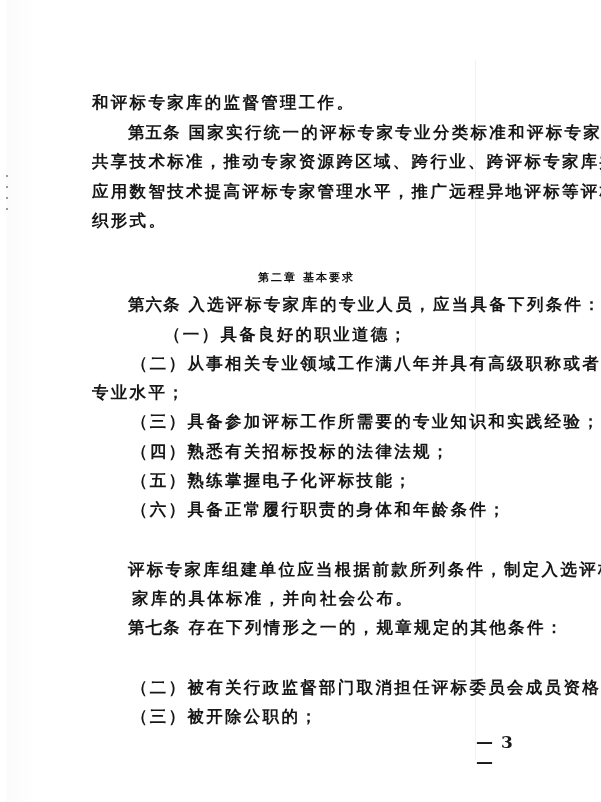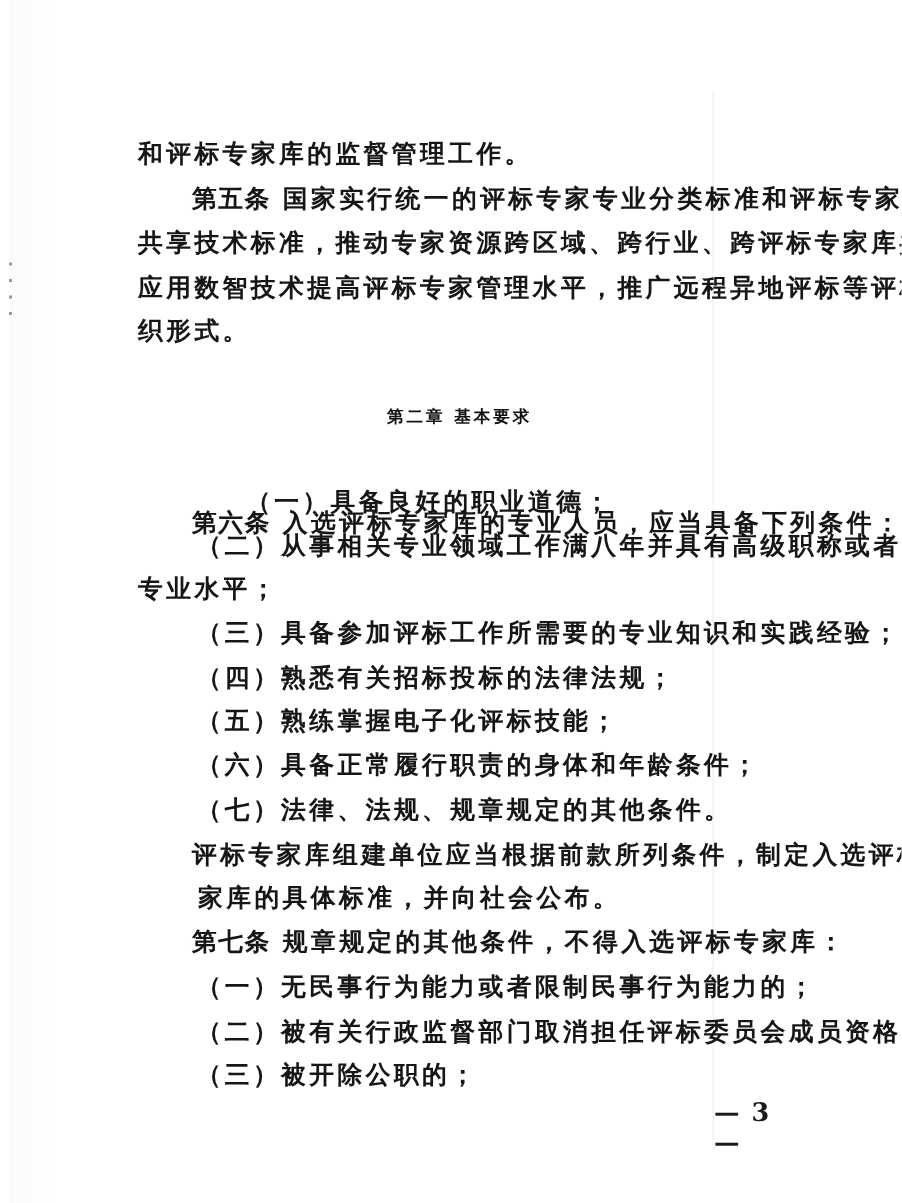--- a/index.html
+++ b/index.html
@@ -93,32 +93,30 @@
 
   <div class="line" style="top:93px;">和评标专家库的监督管理工作。</div>
 
   <div class="line indent" style="top:123px;"><span class="article-no">第五条</span><span>国家实行统一的评标专家专业分类标准和评标专家库</span></div>
   <div class="line" style="top:152px;">共享技术标准，推动专家资源跨区域、跨行业、跨评标专家库共享，</div>
   <div class="line" style="top:182px;">应用数智技术提高评标专家管理水平，推广远程异地评标等评标组</div>
   <div class="line" style="top:211px;">织形式。</div>
 
   <div class="heading" style="top:268px;">第二章  基本要求</div>
 
-  <div class="line indent" style="top:295px;margin-top:44px;"><span class="article-no">第六条</span><span>入选评标专家库的专业人员，应当具备下列条件：</span></div>
+  <div class="line indent" style="top:295px;"><span class="article-no">第六条</span><span>入选评标专家库的专业人员，应当具备下列条件：</span></div>
   <div class="line item" style="top:325px;margin-left:33px;">（一）具备良好的职业道德；</div>
   <div class="line item" style="top:354px;">（二）从事相关专业领域工作满八年并具有高级职称或者同等</div>
   <div class="line" style="top:383px;">专业水平；</div>
   <div class="line item" style="top:412px;">（三）具备参加评标工作所需要的专业知识和实践经验；</div>
   <div class="line item" style="top:442px;">（四）熟悉有关招标投标的法律法规；</div>
   <div class="line item" style="top:471px;">（五）熟练掌握电子化评标技能；</div>
   <div class="line item" style="top:500px;">（六）具备正常履行职责的身体和年龄条件；</div>
-  <div class="line item" style="top:530px;">（七）法律、法规、规章规定的其他条件。</div>
 
   <div class="line indent" style="top:560px;">评标专家库组建单位应当根据前款所列条件，制定入选评标专</div>
   <div class="line" style="top:589px;margin-left:40px;">家库的具体标准，并向社会公布。</div>
 
-  <div class="line indent" style="top:618px;"><span class="article-no">第七条</span><span>规章规定的其他条件，不得入选评标专家库：</span></div>
-  <div class="line item" style="top:648px;">（一）无民事行为能力或者限制民事行为能力的；</div>
+  <div class="line indent" style="top:618px;"><span class="article-no">第七条</span><span>存在下列情形之一的，规章规定的其他条件：</span></div>
   <div class="line item" style="top:678px;">（二）被有关行政监督部门取消担任评标委员会成员资格的；</div>
   <div class="line item" style="top:707px;">（三）被开除公职的；</div>
 
   <div class="page-number">— 3 —</div>
 </div>
 
 </body></html>

